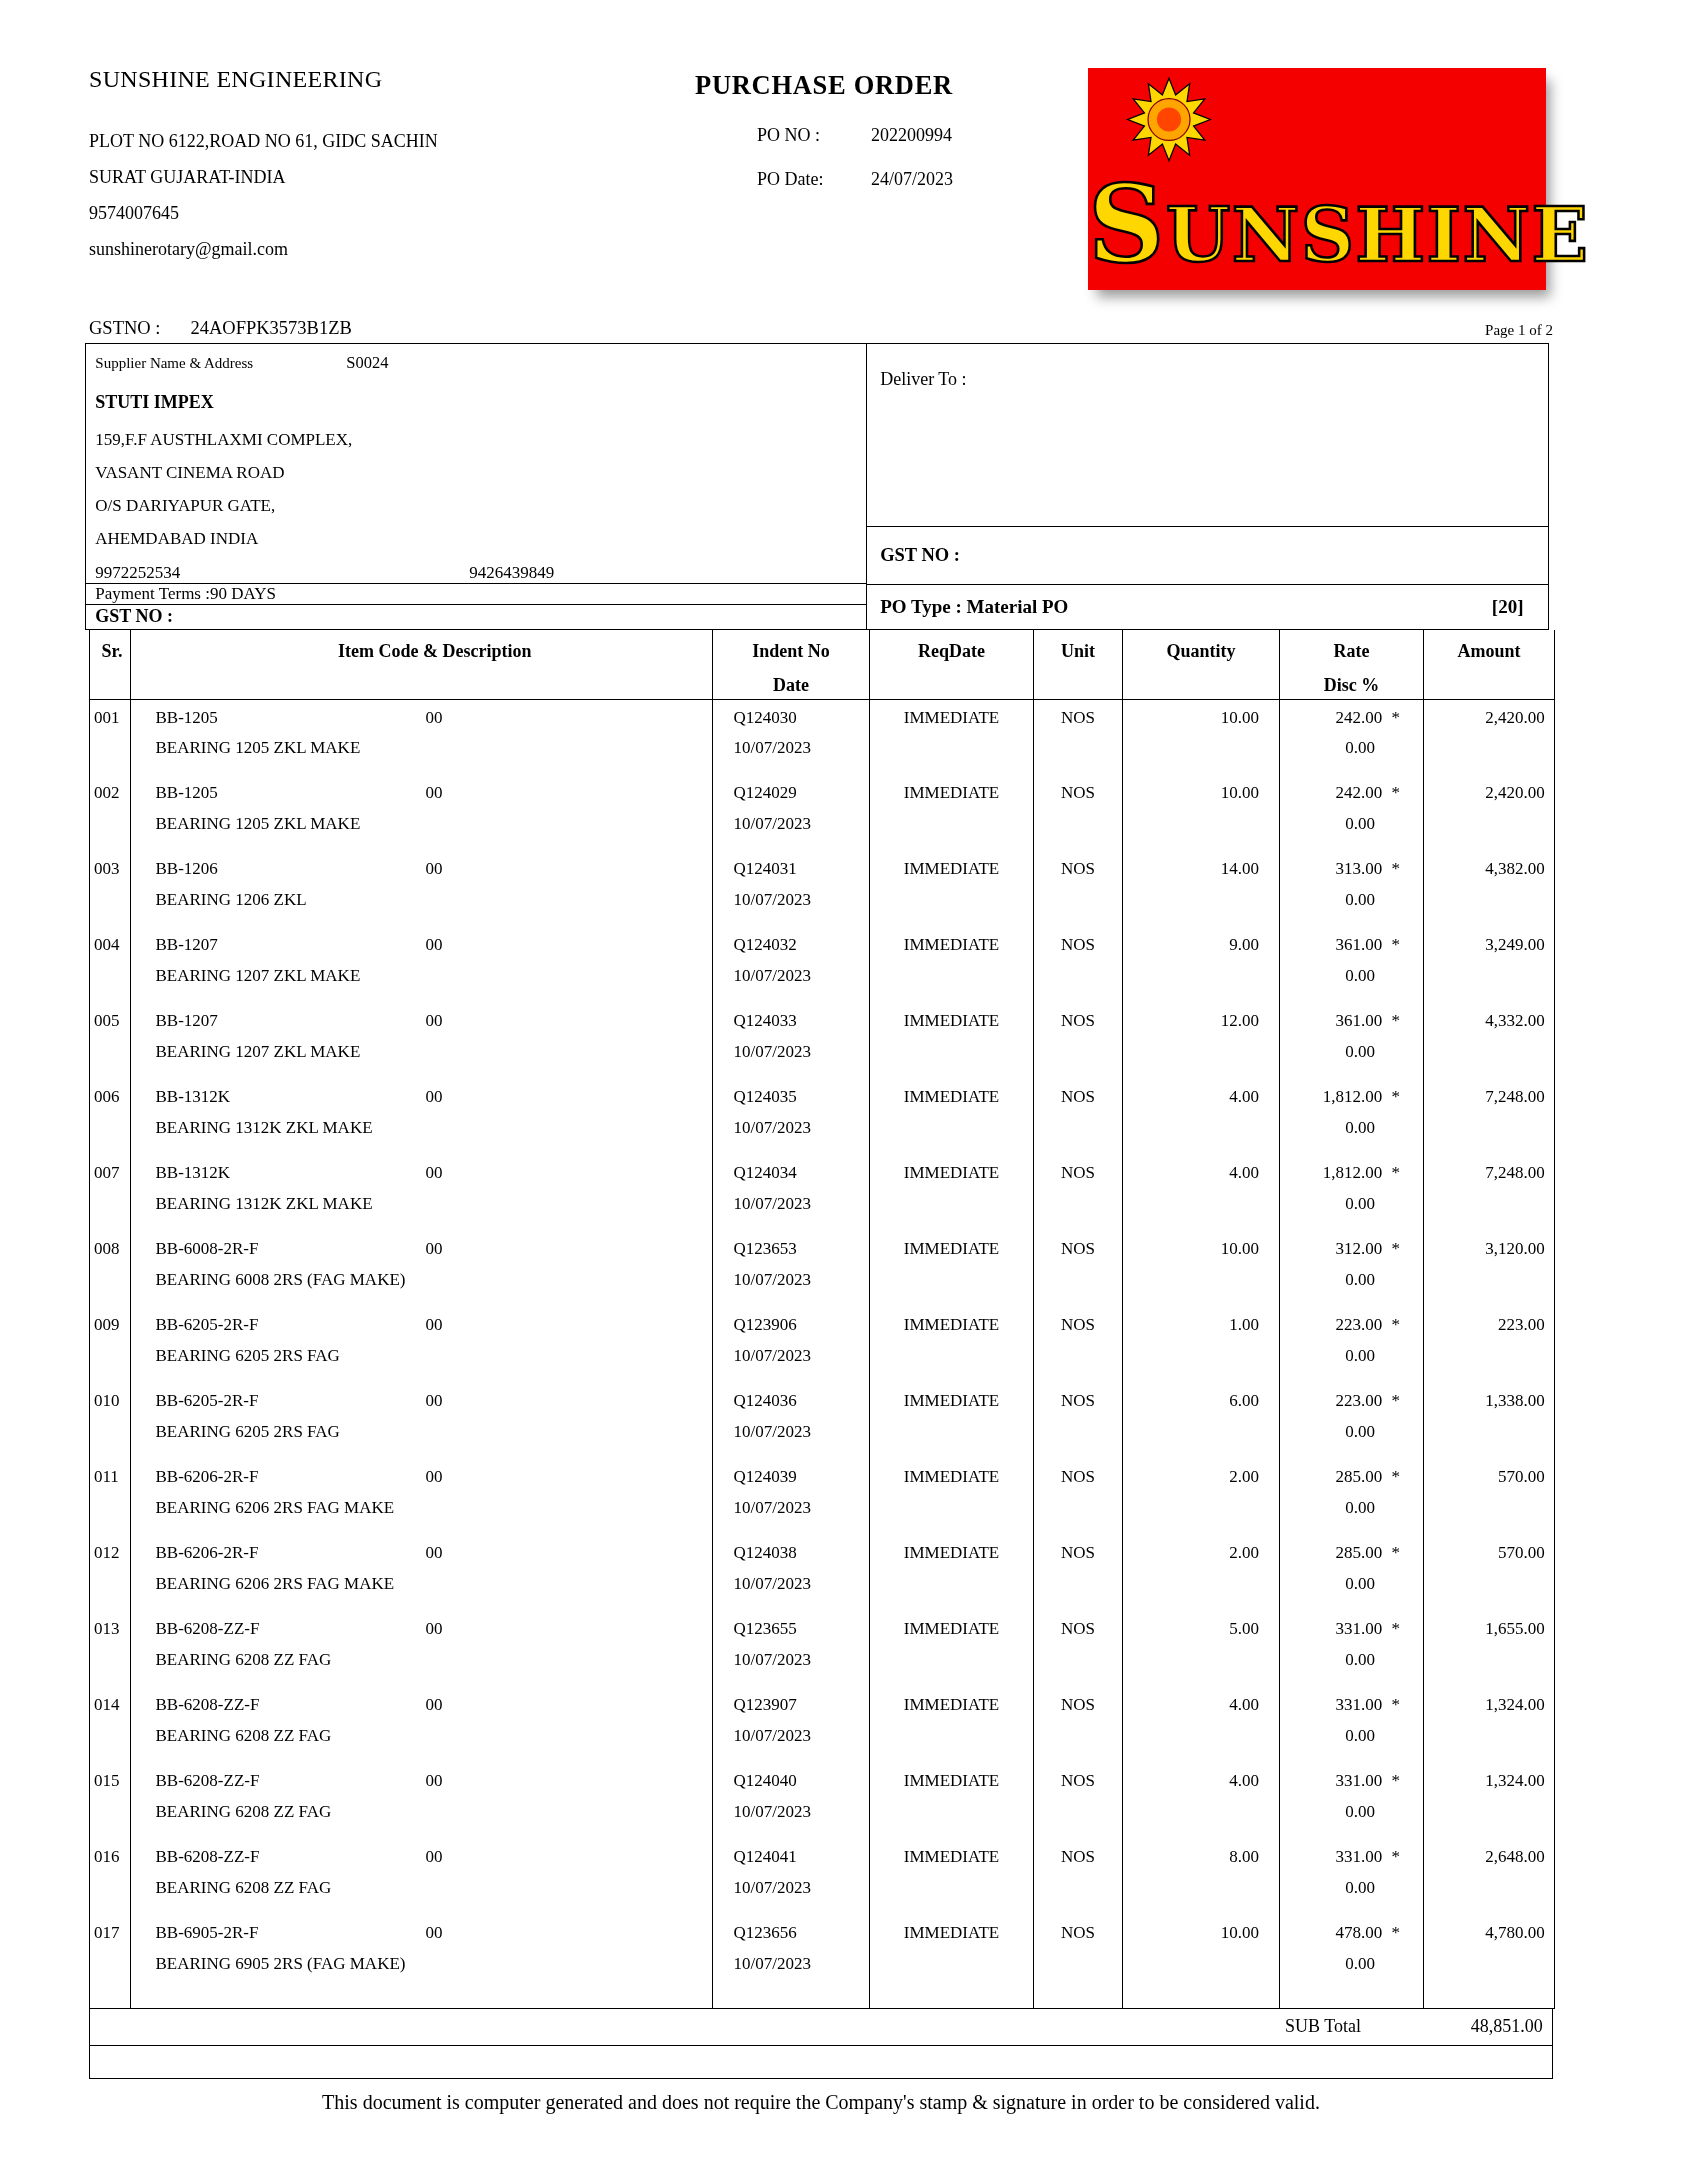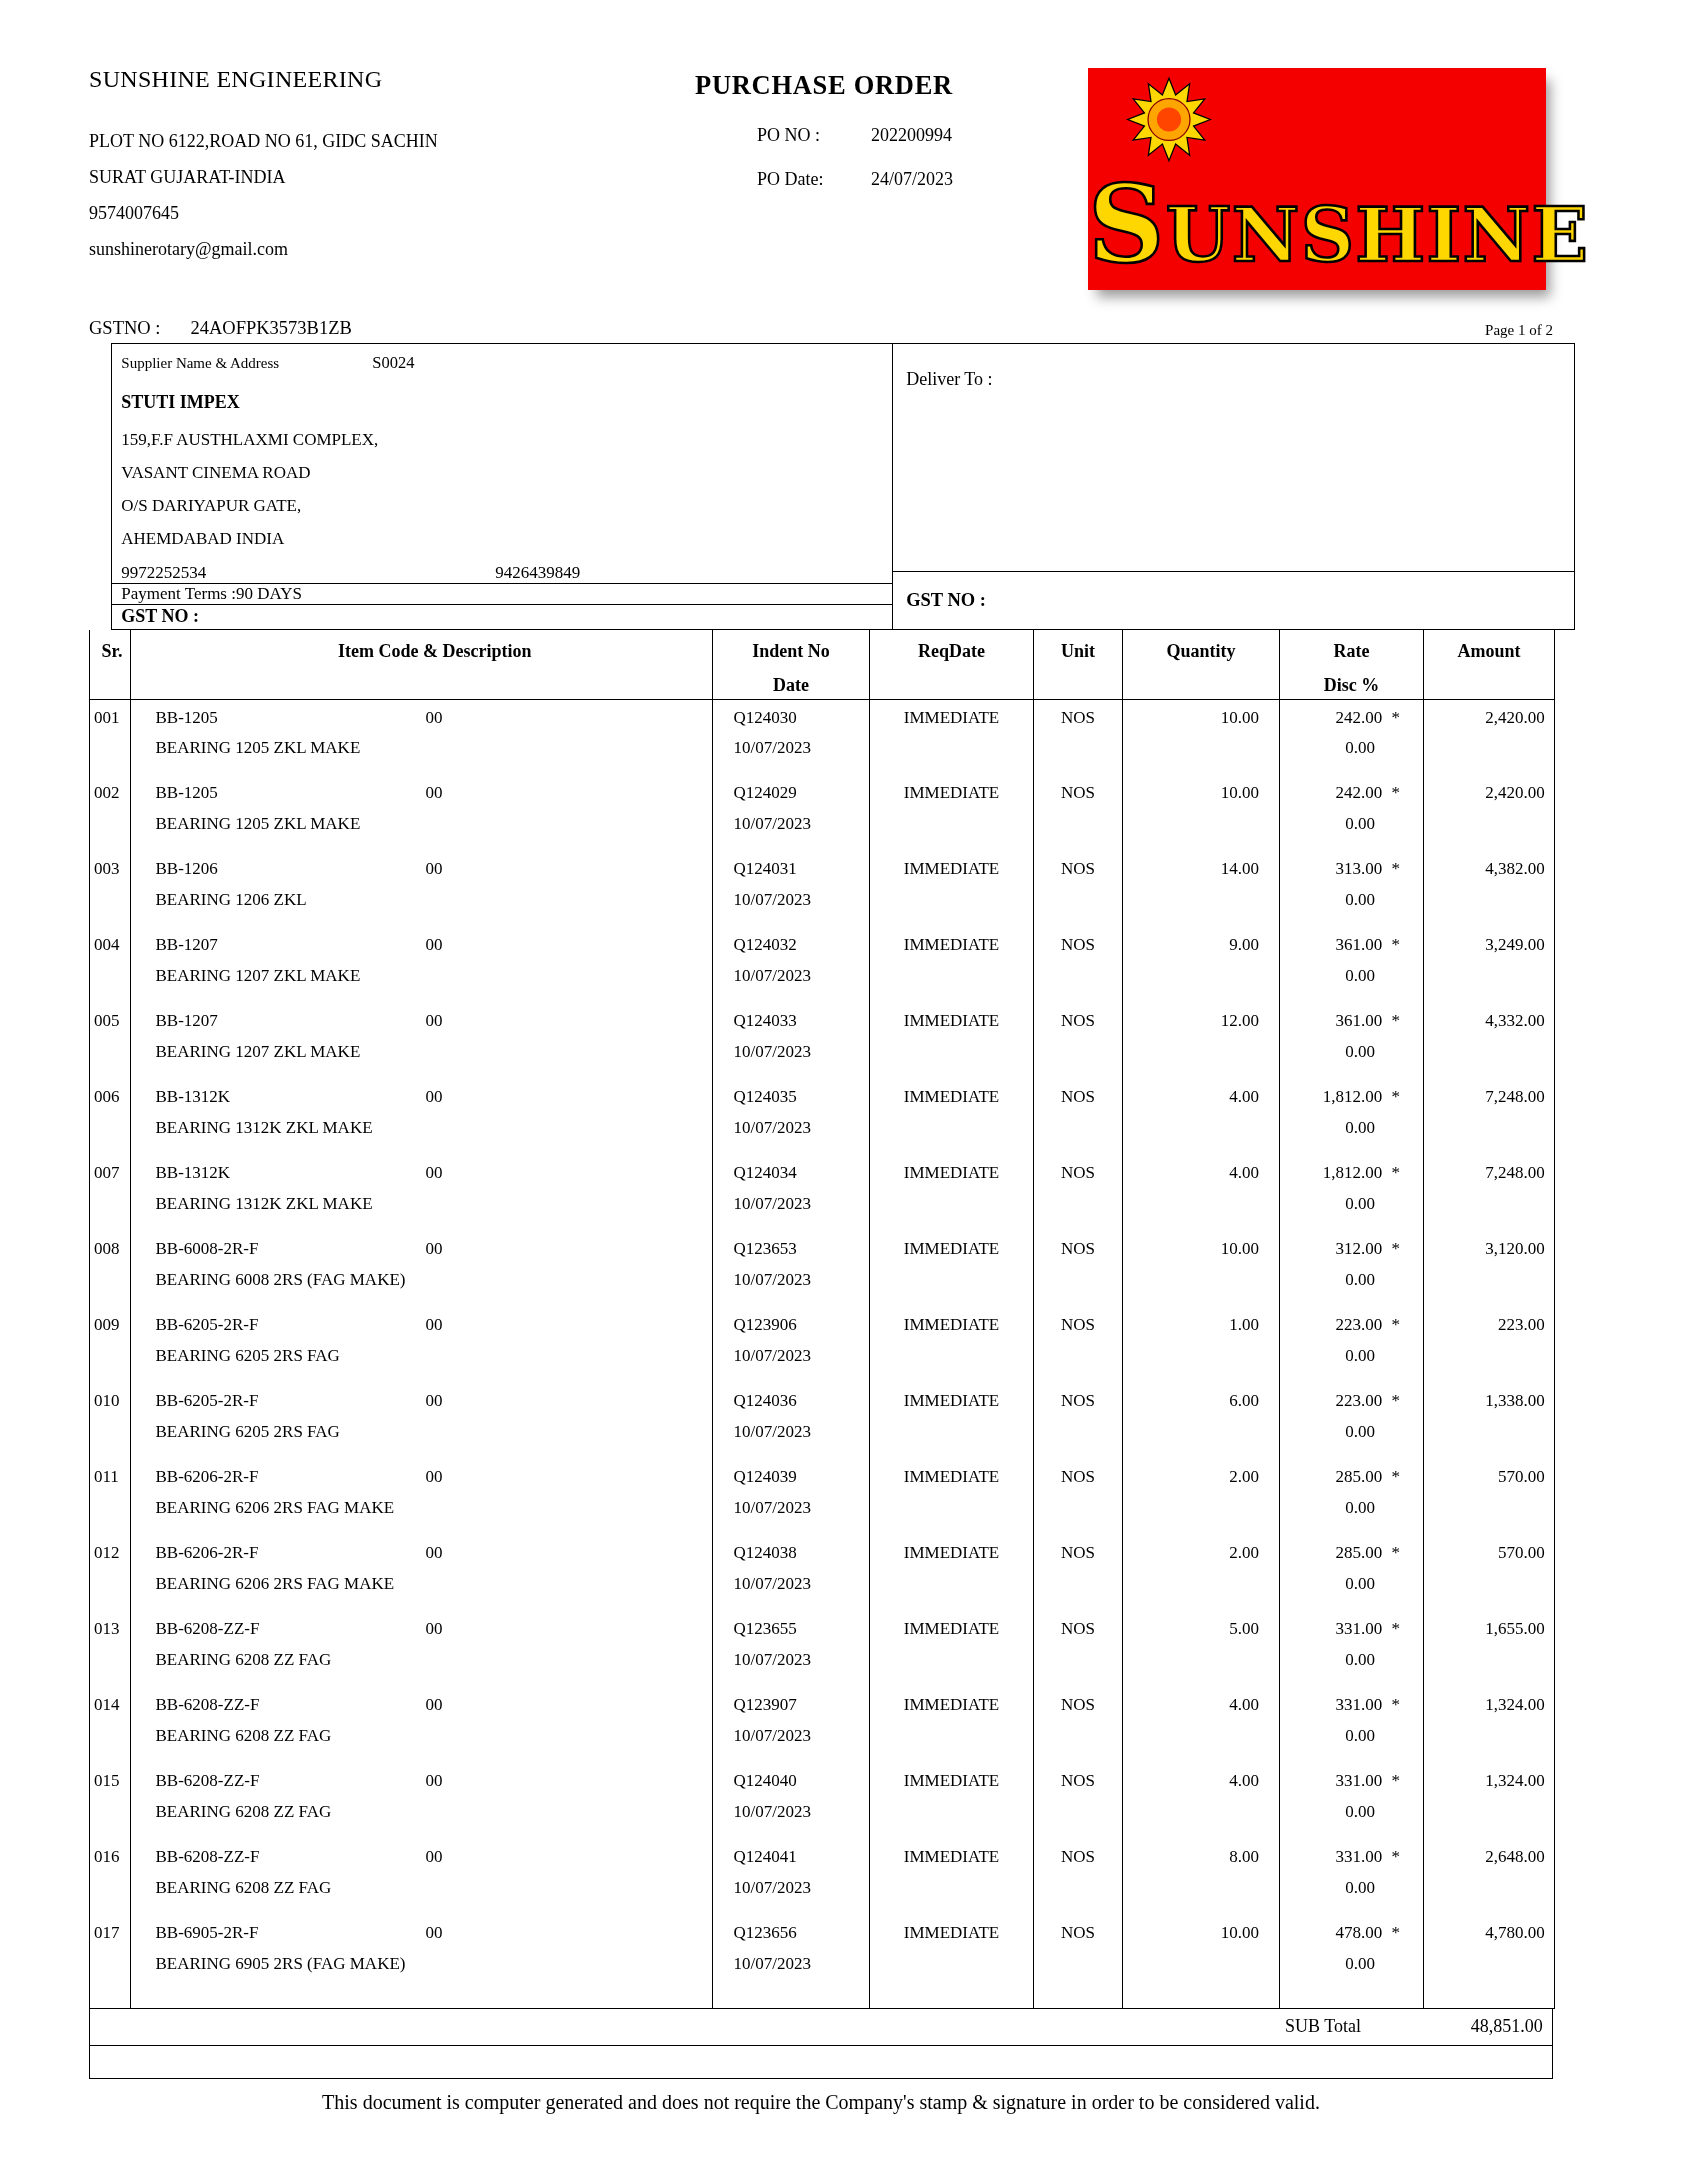--- a/index.html
+++ b/index.html
@@ -36,21 +36,21 @@
     color:var(--logo-text,#ffd700);
     -webkit-text-stroke:2.6px #000;
   }
   .logo-text::first-letter { font-size:106px; }
 
   .gst-bar { margin:0 134px 4px 89px; display:flex; align-items:flex-end; font-size:18.5px; }
   .gst-value { margin-left:30px; }
   .page-num { margin-left:auto; font-size:15px; }
 
   
-  .info-box { margin-left:111px; width:1464px; height:287px; border:1.3px solid #000; display:flex; }
+  .info-box { margin-left:85px; width:1464px; height:287px; border:1.3px solid #000; display:flex; }
   .supplier-cell { width:781px; border-right:1.3px solid #000; display:flex; flex-direction:column; }
   .supplier-main { flex:1; padding:9.3px 9.3px 0 9.3px; }
   .sup-label-row { display:flex; align-items:baseline; }
   .sup-label { width:251px; font-size:15px; }
   .sup-code { font-size:16.5px; }
   .sup-name { font-weight:bold; margin-top:18.5px; font-size:18px; }
   .sup-addr { margin-top:17px; }
   .sup-addr div { margin-bottom:13.2px; font-size:17px; }
   .sup-phones { display:flex; margin-top:1.3px; font-size:17px; }
   .phone1 { width:374px; }
@@ -162,20 +162,24 @@
           <span>9426439849</span>
         </div>
       </div>
       <div class="sup-payment">Payment Terms :90 DAYS</div>
       <div class="sup-gst">GST NO :</div>
     </div>
 
     <div class="deliver-cell">
       <div class="deliver-main">Deliver To :</div>
       <div class="deliver-gst">GST NO :</div>
+      <div class="deliver-potype">
+        <span>PO Type : Material PO</span>
+        <span class="po-type-code">[20]</span>
+      </div>
     </div>
   </div>
 
   <table class="po-table">
     <colgroup>
       <col style="width:41px">
         <col style="width:582px">
         <col style="width:157px">
         <col style="width:164px">
       <col style="width:89px">

